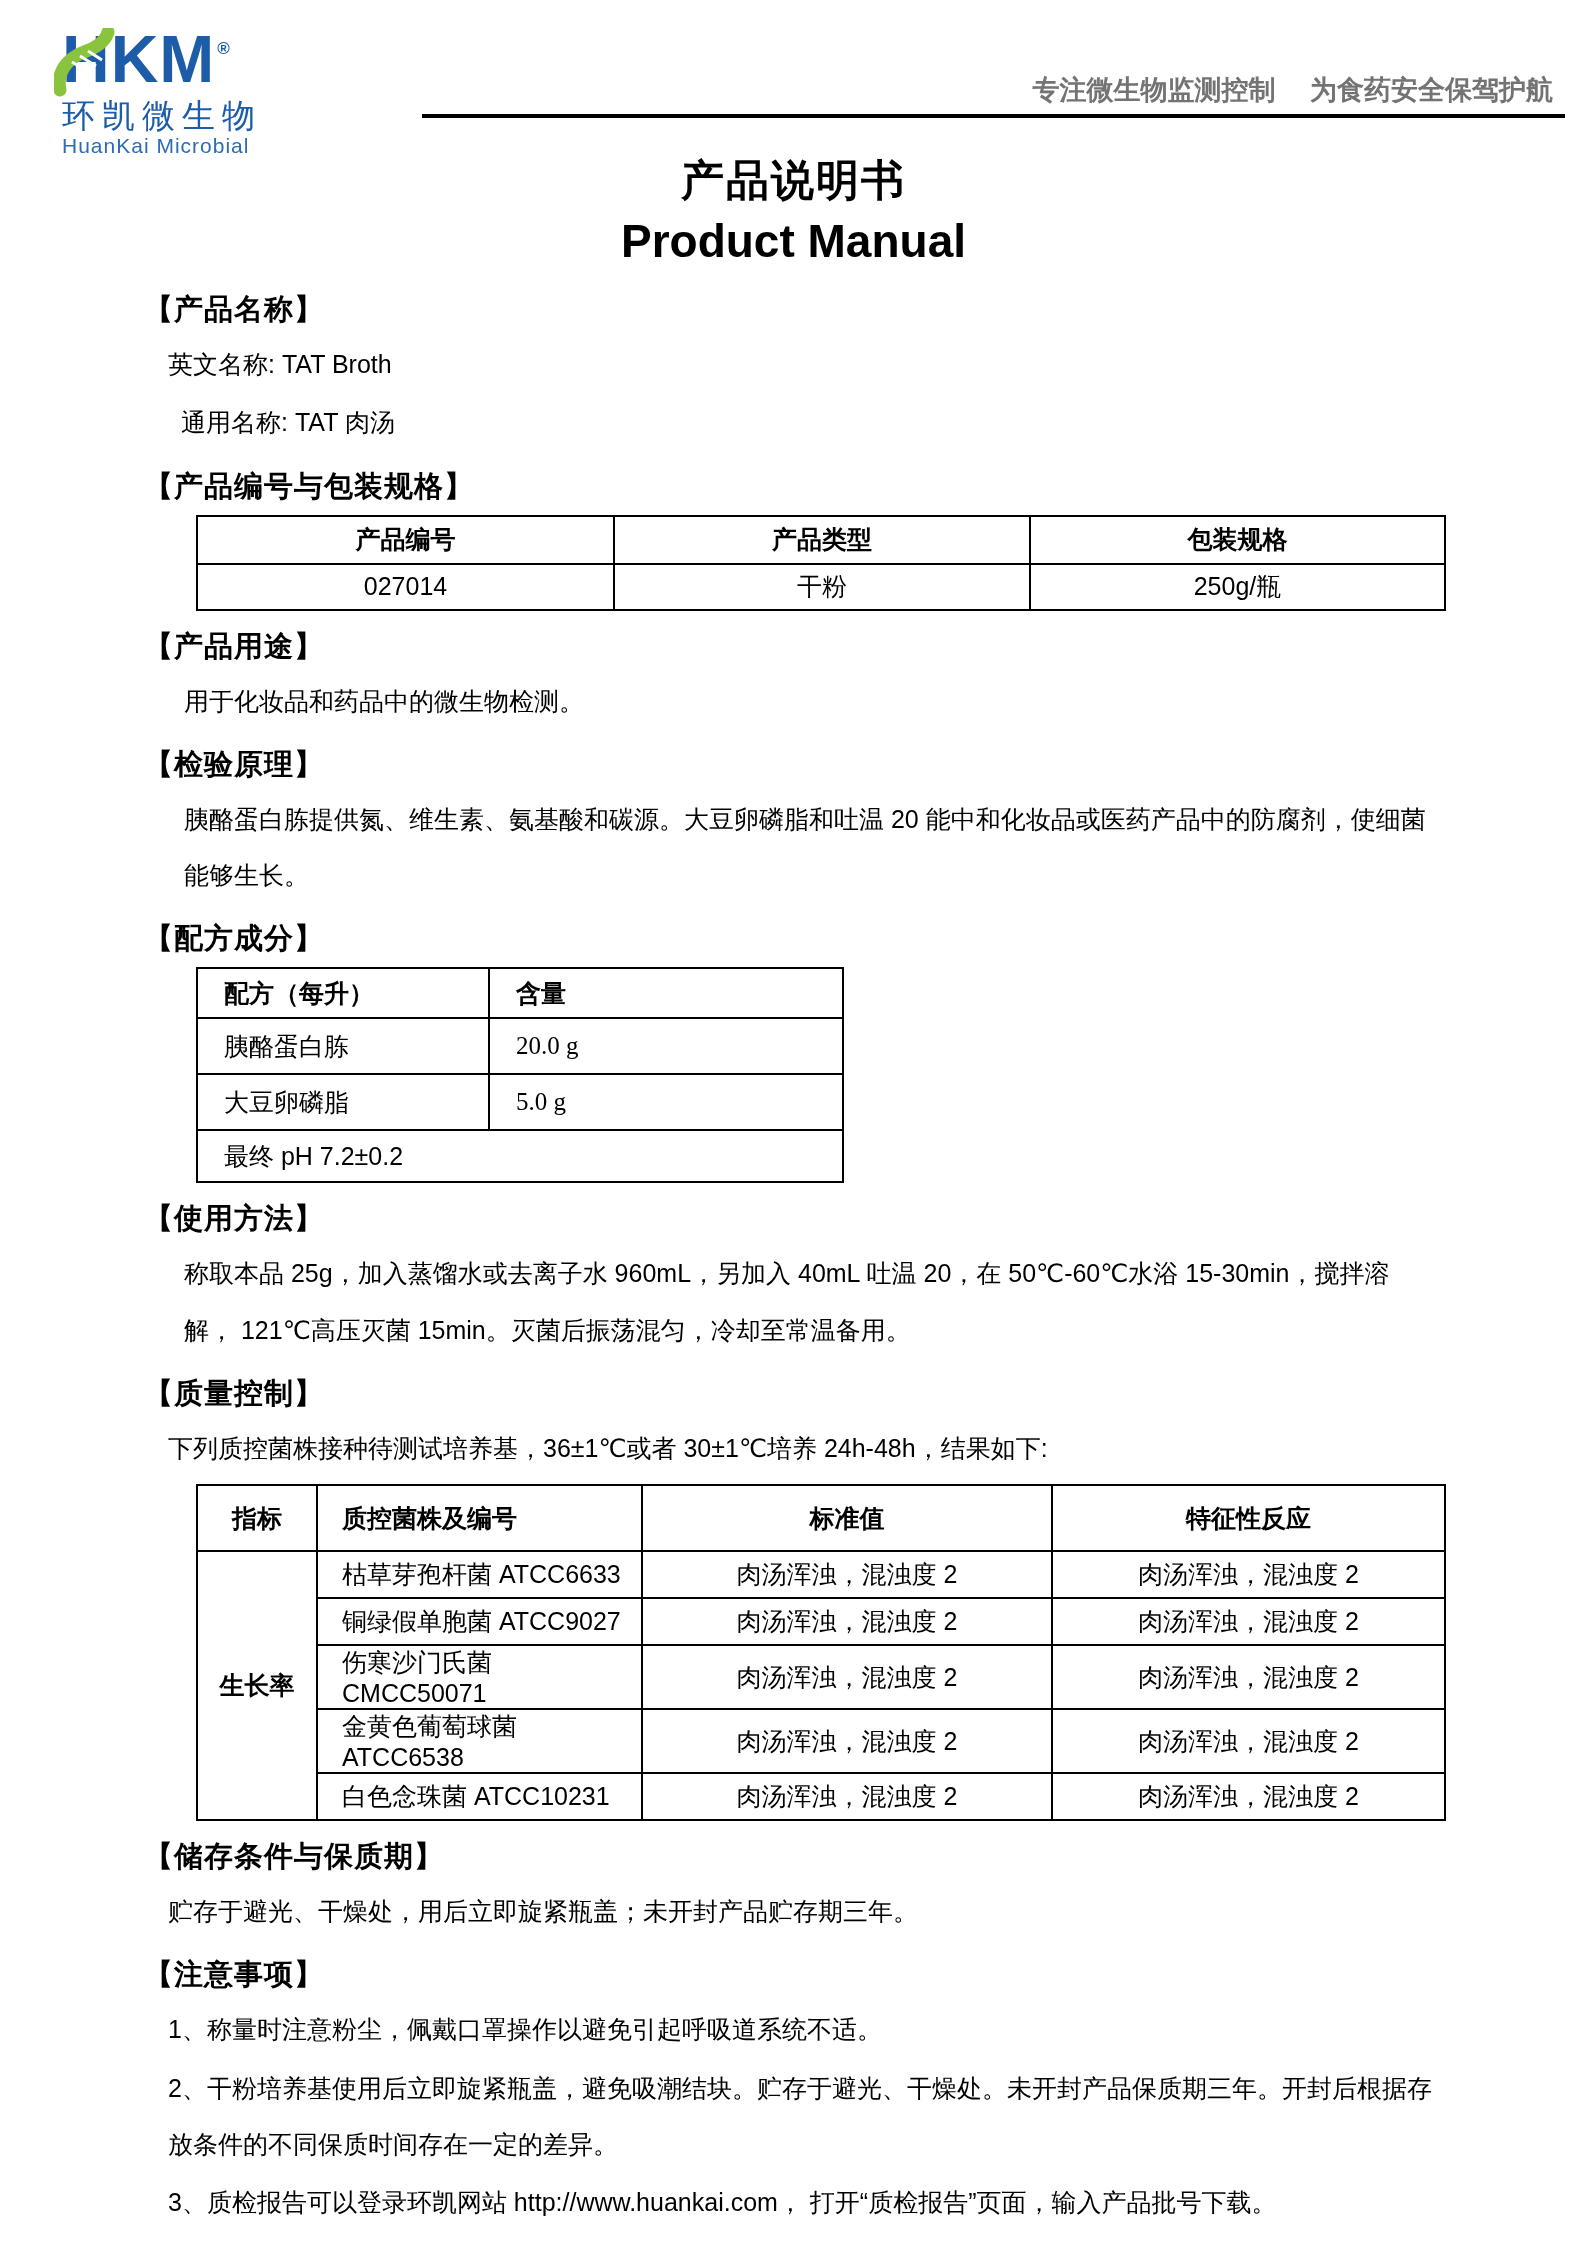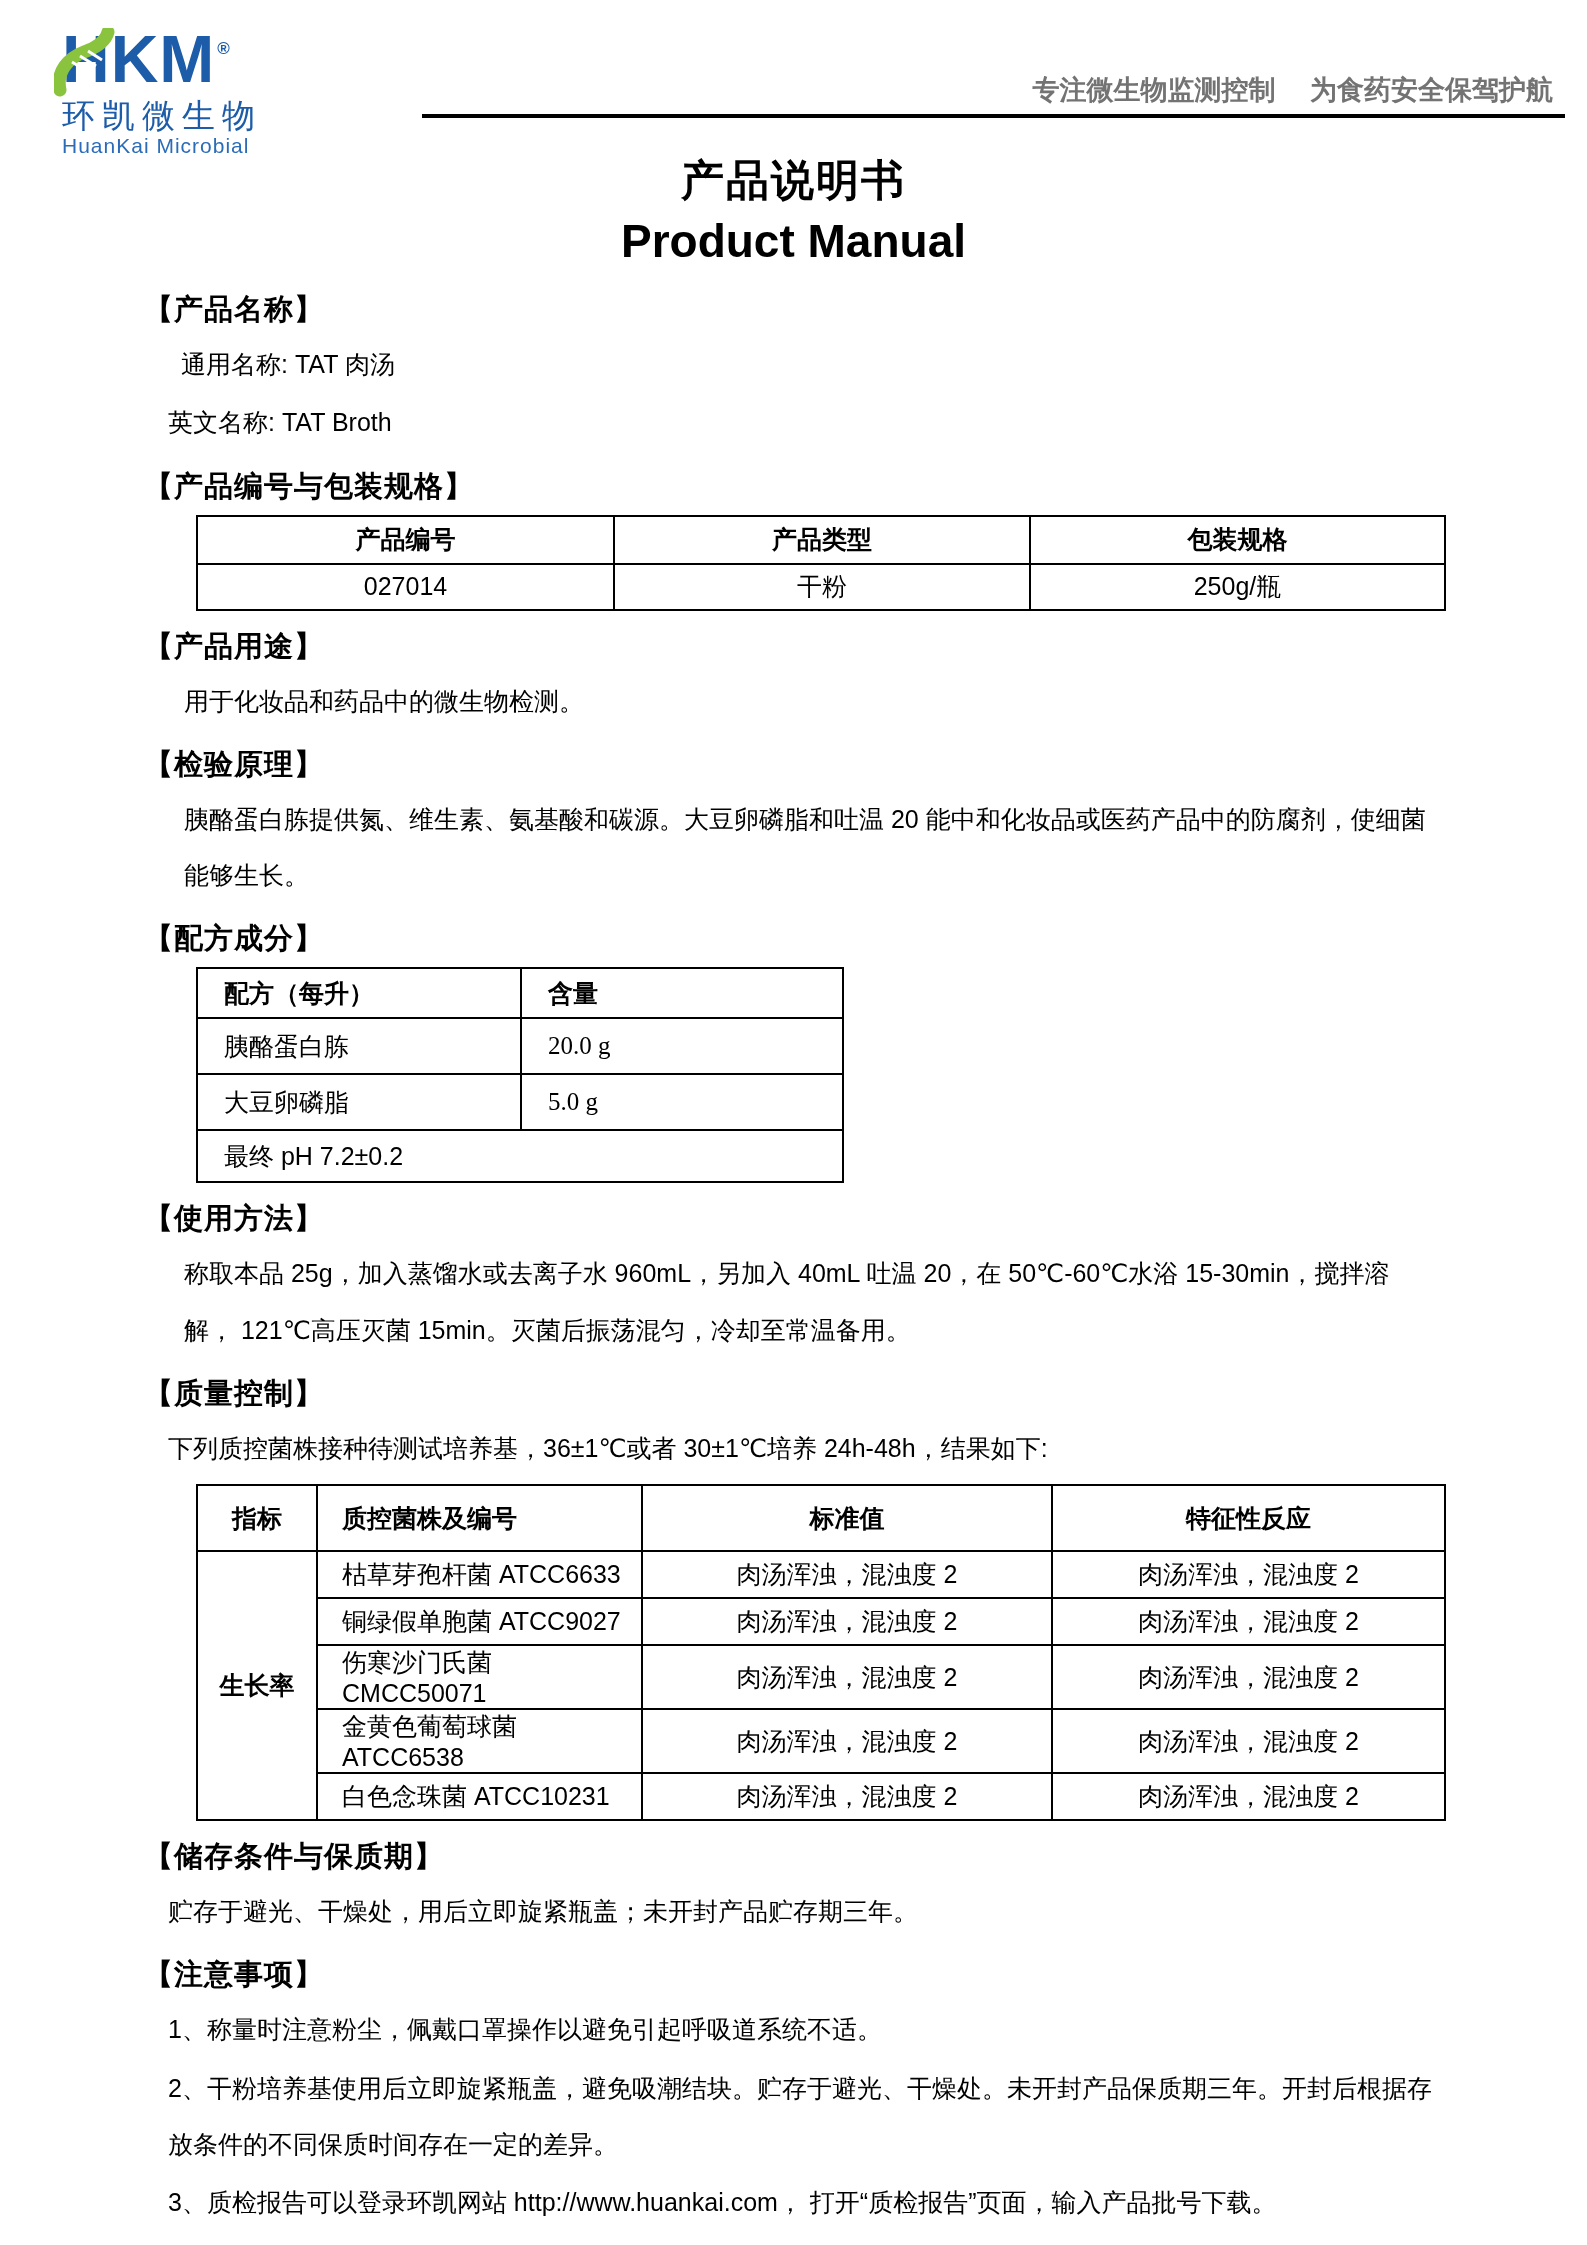--- a/index.html
+++ b/index.html
@@ -84,22 +84,22 @@
     <span class="tagline">专注微生物监测控制　 为食药安全保驾护航</span>
   </div>
 </div>
 
 <div class="title-cn">产品说明书</div>
 <div class="title-en">Product Manual</div>
 
 <div class="content">
 
   <h2 class="sec">【产品名称】</h2>
+  <p class="body tight">英文名称: TAT Broth</p>
   <p class="body indent-more">通用名称: TAT 肉汤</p>
-  <p class="body tight">英文名称: TAT Broth</p>
 
   <h2 class="sec">【产品编号与包装规格】</h2>
   <table class="spec-table">
     <tbody>
         <tr>
       <th style="width:417px">产品编号</th>
       <th style="width:416px">产品类型</th>
       <th>包装规格</th>
     </tr>
     <tr>
@@ -113,21 +113,21 @@
   <h2 class="sec">【产品用途】</h2>
   <p class="body">用于化妆品和药品中的微生物检测。</p>
 
   <h2 class="sec">【检验原理】</h2>
   <p class="body">胰酪蛋白胨提供氮、维生素、氨基酸和碳源。大豆卵磷脂和吐温 20 能中和化妆品或医药产品中的防腐剂，使细菌能够生长。</p>
 
   <h2 class="sec">【配方成分】</h2>
   <table class="formula-table">
     <tbody>
         <tr>
-      <th style="width:324px">配方（每升）</th>
+      <th style="width:292px">配方（每升）</th>
       <th>含量</th>
     </tr>
     <tr>
       <td>胰酪蛋白胨</td>
       <td class="qty">20.0 g</td>
     </tr>
     <tr>
       <td>大豆卵磷脂</td>
       <td class="qty">5.0 g</td>
     </tr>

